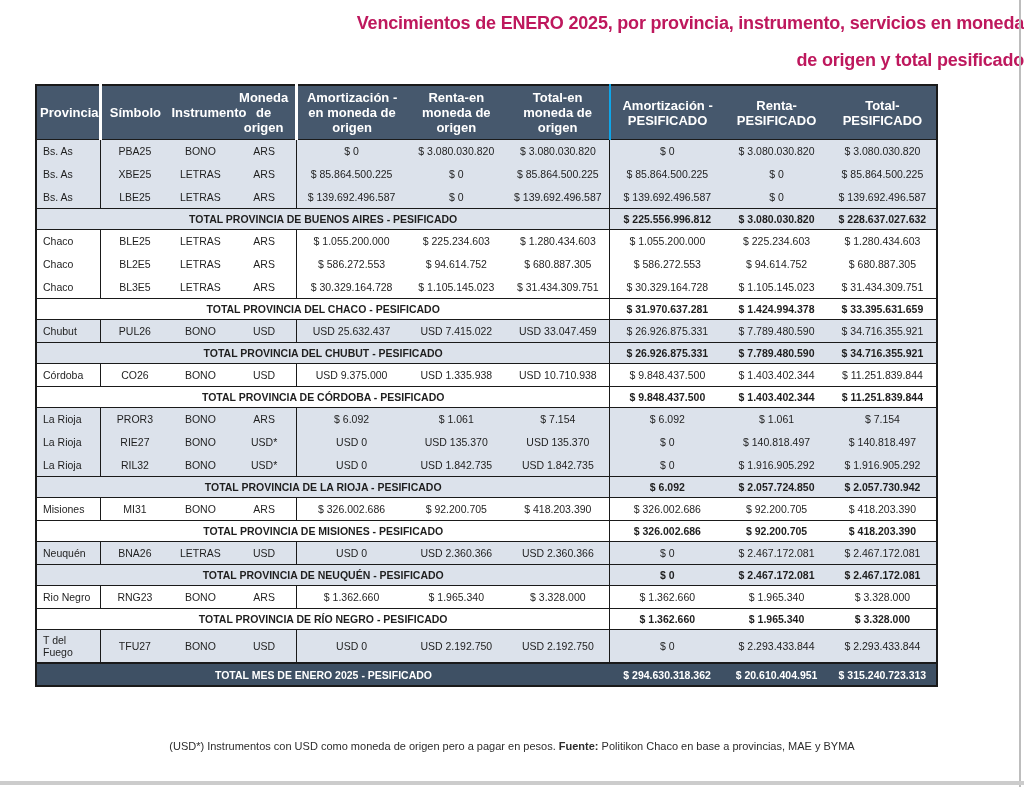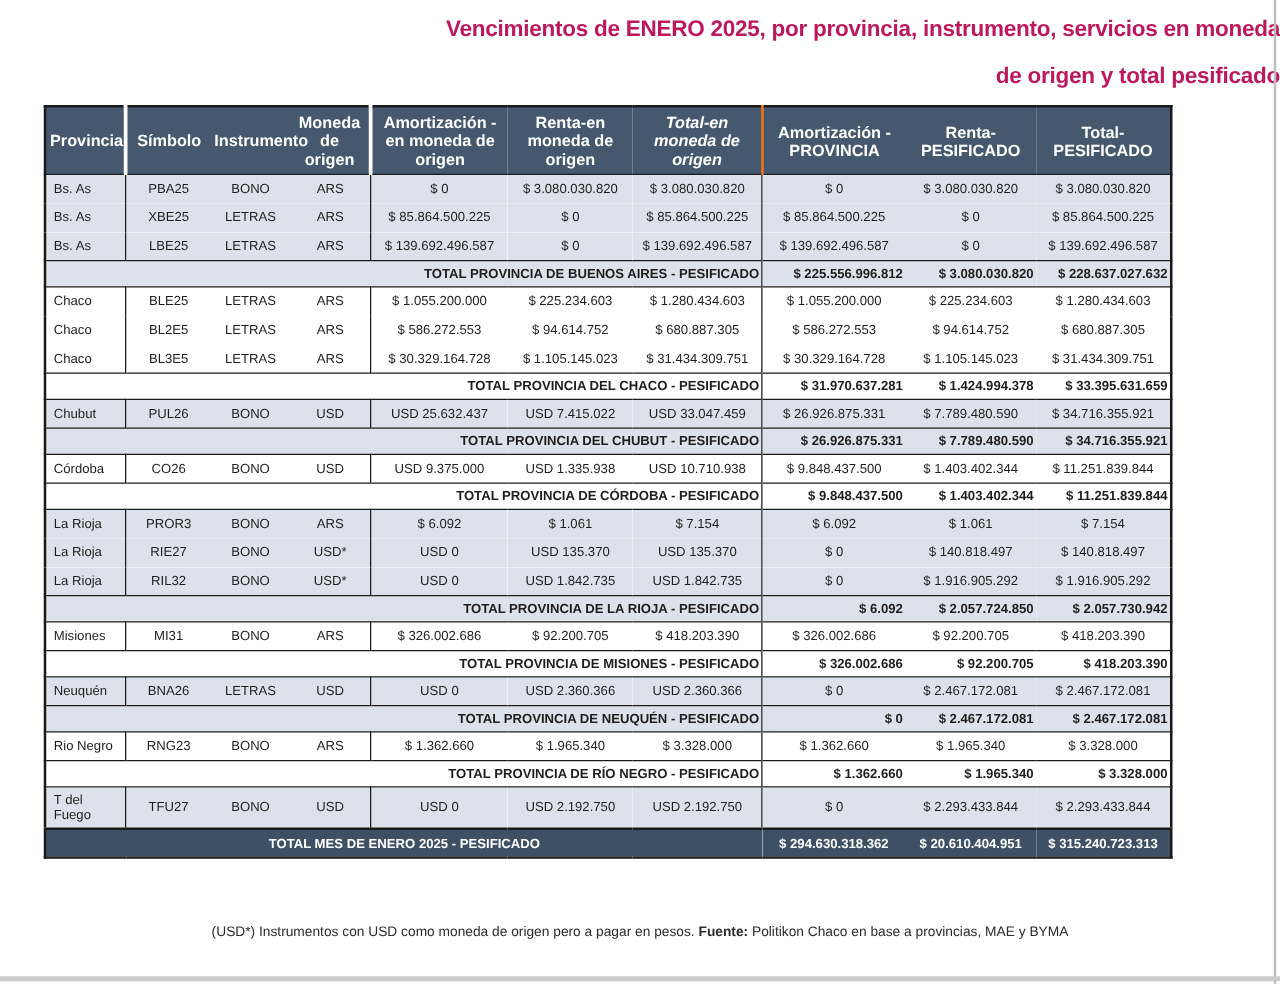--- a/index.html
+++ b/index.html
@@ -22,33 +22,33 @@
     width:100%; border-collapse:collapse; table-layout:fixed;
     border:2px solid var(--border, #1a1a1a);
   }
   th {
     background:var(--header-bg, #46586d);
     color:var(--header-text, #ffffff);
     font-size:13px; font-weight:bold; text-align:center; vertical-align:middle;
     padding:4px 3px; height:50px;
   }
   thead .gap-r { border-right:3px solid #ffffff; }
-  thead .dark-div-r { border-right:2px solid #f97316;font-style:italic; }
+  thead .dark-div-r { border-right:2px solid #0ea5e9; }
   td {
     font-size:10.5px; color:#1e1e1e; text-align:center; vertical-align:middle;
     padding:4px 2px; background:#ffffff; overflow:hidden;
   }
   tr.shaded td { background:var(--shaded-bg, #dce2eb); }
   td.col-provincia { text-align:left; padding-left:6px; }
   tbody td.div-r { border-right:1.5px solid var(--border, #1a1a1a); }
   tr.group-start td { border-top:1.5px solid var(--border, #1a1a1a); }
   tr.data-row td { height:23px; }
   tr.total-row td {
     border-top:1.5px solid var(--border, #1a1a1a);
-    font-weight:bold; height:21px; padding:2px;text-align:right;
+    font-weight:bold; height:21px; padding:2px;
   }
   tr.grand-total td {
     background:var(--grand-bg, #3e5064);
     color:var(--grand-text, #ffffff);
     font-weight:bold; border-top:2px solid var(--border, #1a1a1a);
     height:23px; padding:3px 2px;
   }
   .footnote {
     position:absolute; top:740px; left:0; width:100%;
     text-align:center; font-size:11px; color:#2c2c2c;
@@ -87,21 +87,21 @@
       </colgroup>
       <thead>
         <tr>
           <th class="gap-r">Provincia</th>
           <th>Símbolo</th>
           <th>Instrumento</th>
           <th class="gap-r">Moneda de origen</th>
           <th>Amortización - en moneda de origen</th>
           <th>Renta-en moneda de origen</th>
           <th class="dark-div-r">Total-en moneda de origen</th>
-          <th>Amortización - PROVINCIA</th>
+          <th>Amortización - PESIFICADO</th>
           <th>Renta-PESIFICADO</th>
           <th>Total-PESIFICADO</th>
         </tr>
       </thead>
       <tbody>
         <tr class="shaded data-row group-start">
           <td class="col-provincia div-r">Bs. As</td>
           <td>PBA25</td>
           <td>BONO</td>
           <td class="div-r">ARS</td>

